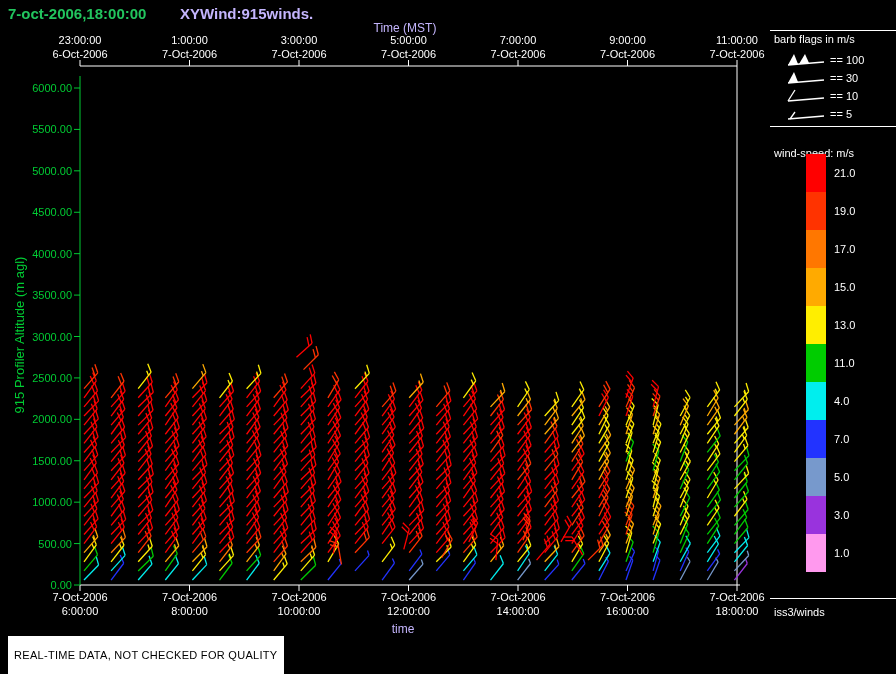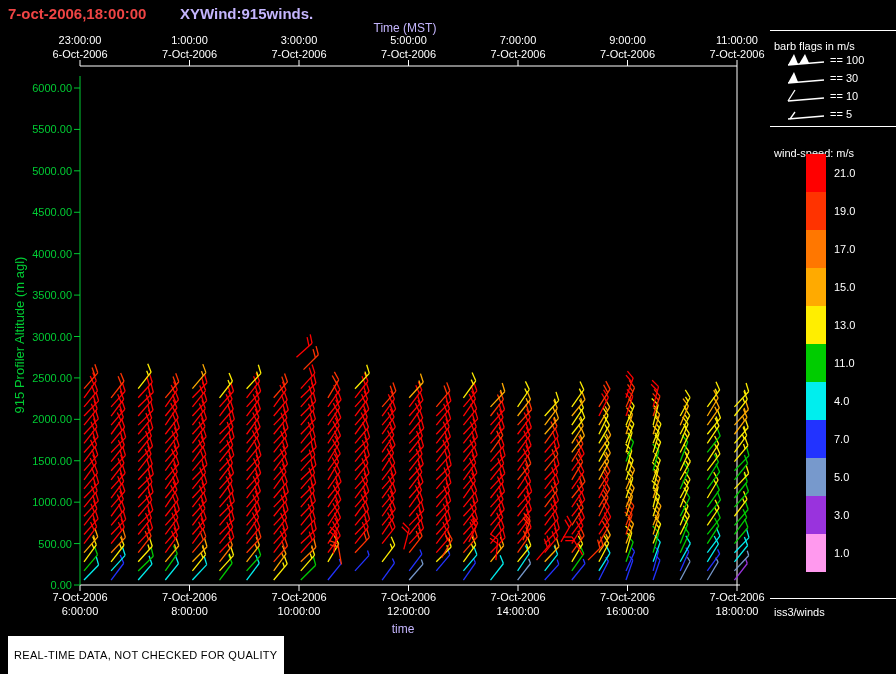--- a/index.html
+++ b/index.html
@@ -1,34 +1,34 @@
 <!DOCTYPE html>
 <html><head>
 <meta charset="utf-8">
 <style>
   html,body{margin:0;padding:0;background:#000;}
   #screen{position:relative;width:896px;height:674px;background:#000;overflow:hidden;
           font-family:"Liberation Sans", sans-serif;}
   .abs{position:absolute;}
-  .t-yellow{color:#ef4444;}
+  .t-yellow{color:#22c55e;}
   .t-white{color:#c4b5fd;}
   .t-green{color:#00cc33;}
   #title-datetime{left:8px;top:5px;font-size:15px;font-weight:bold;}
   #title-plot{left:180px;top:5px;font-size:15px;font-weight:bold;}
   #top-axis-title{left:340px;top:21px;width:130px;text-align:center;font-size:12px;}
   #y-axis-label{left:-115px;top:327px;width:270px;height:16px;text-align:center;
                 transform:rotate(-90deg);transform-origin:center;font-size:13px;}
   #bottom-axis-label{left:373px;top:622px;width:60px;text-align:center;font-size:12px;}
   #banner{left:8px;top:636px;background:#ffffff;color:#000;font-size:11px;
           padding:13px 6px;letter-spacing:0.3px;}
   #plot-svg{left:0;top:0;}
   
   #legend{left:770px;top:0;width:126px;height:674px;font-size:11px;color:#fff;}
   .hline{position:absolute;left:0;width:126px;height:1px;background:#ffffff;}
-  #legend-barb-title{position:absolute;left:4px;top:40px;}
+  #legend-barb-title{position:absolute;left:4px;top:33px;}
   .flag-row{position:absolute;left:16px;height:16px;display:flex;align-items:center;gap:4px;}
   .flag-row svg{display:block;}
   #legend-speed-title{position:absolute;left:4px;top:134px;margin-top:13px;}
   #colorbar{position:absolute;left:4px;top:154px;}
   .cb-row{display:flex;align-items:center;height:38px;padding-left:32px;}
   .cb-swatch{width:20px;height:38px;}
   .cb-label{margin-left:8px;color:#fff;}
   #legend-source{position:absolute;left:4px;top:606px;}
 </style>
 </head>

